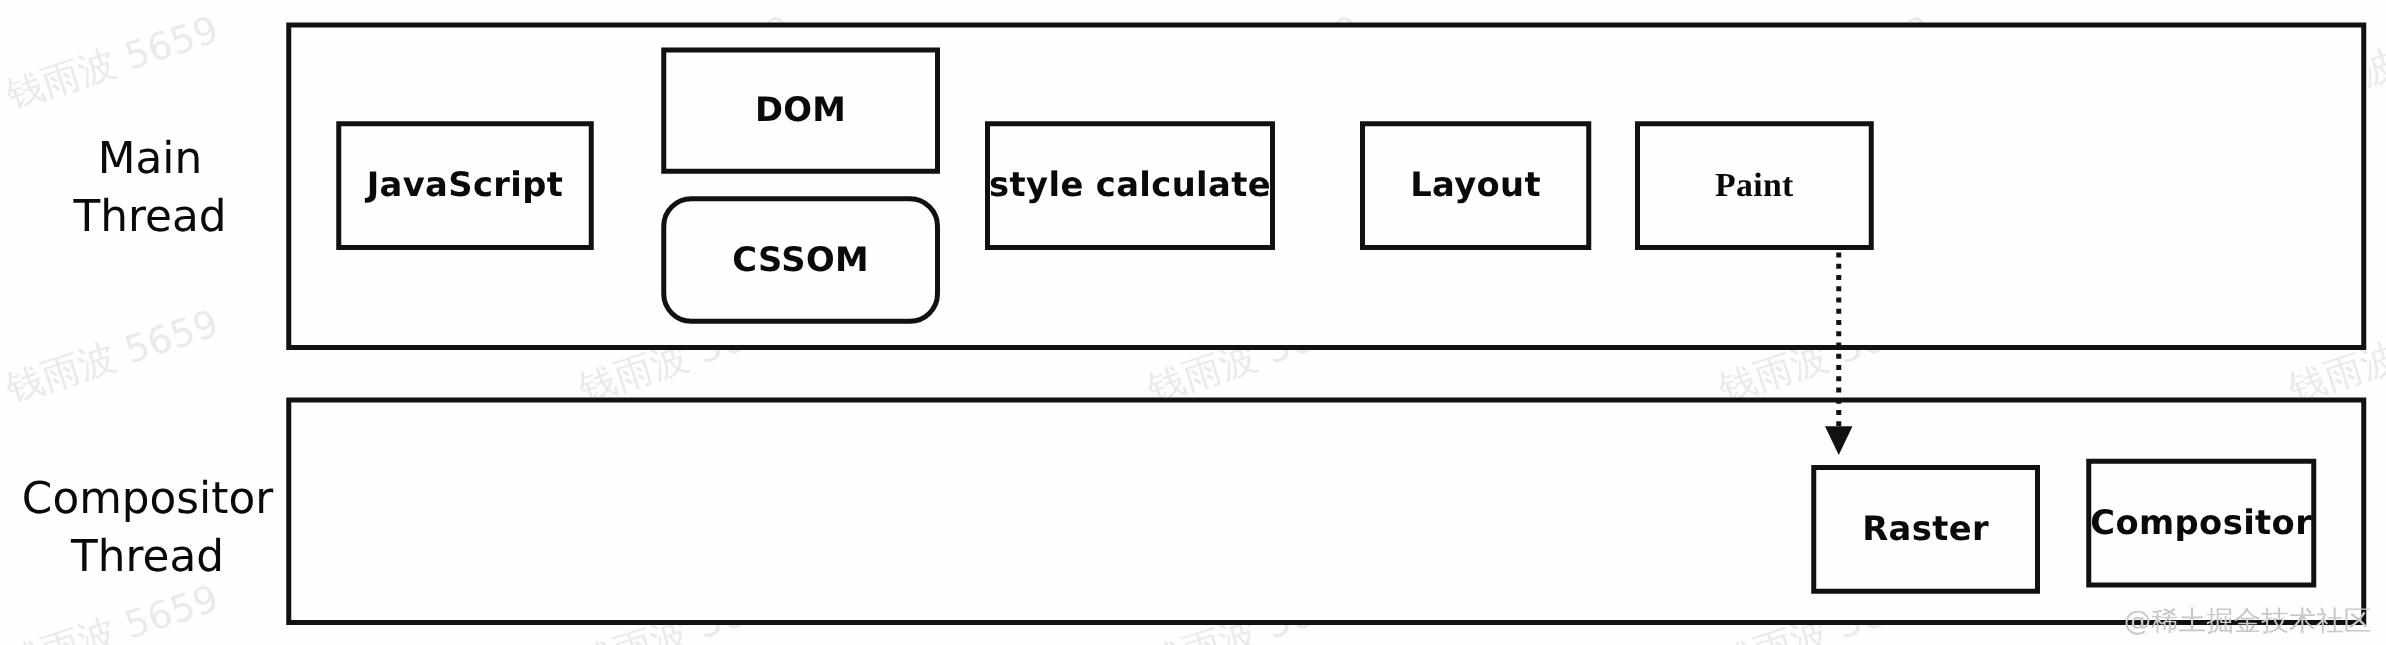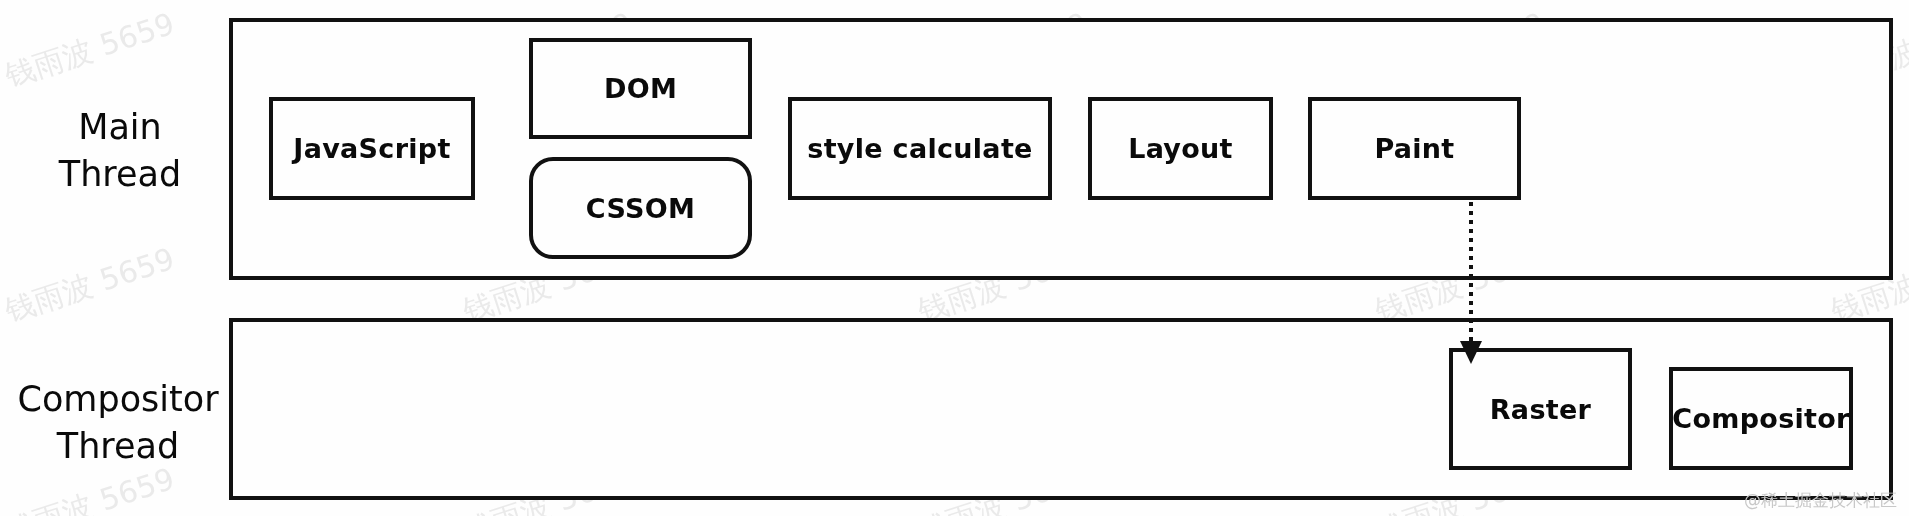--- a/index.html
+++ b/index.html
@@ -27,21 +27,21 @@
       font-weight: normal; font-size: 35px; line-height: 47px;
       text-align: center; white-space: nowrap;
     }
     .watermark {
       position: absolute; color: #eaeaea; font-size: 30px;
       transform: rotate(-18deg); white-space: nowrap; pointer-events: none;
       font-family: "DejaVu Sans", sans-serif;
     }
     .credit {
       position: absolute; right: 12px; bottom: 4px;
-      color: #c8c8c8; font-size: 17px; white-space: nowrap;
+      color: #c8c8c8; font-size: 22px; white-space: nowrap;
       font-family: "DejaVu Sans", sans-serif;
     }
     svg.overlay { position: absolute; left: 0; top: 0; pointer-events: none; }
   </style>
 </head>
 <body>
 
 <div class="watermark" style="left:2px; top:30px;">钱雨波 5659</div>
 <div class="watermark" style="left:460px; top:30px;">钱雨波 5659</div>
 <div class="watermark" style="left:915px; top:30px;">钱雨波 5659</div>
@@ -64,27 +64,27 @@
 <div class="lane-label" style="left:12px; top:376px; width:212px;">
   <div>Compositor</div>
   <div>Thread</div>
 </div>
 
 <div class="lane" style="left:229px; top:18px; width:1664px; height:262px;"></div>
 
 <div class="node" style="left:269px; top:97px; width:206px; height:103px;">JavaScript</div>
 <div class="node" style="left:529px; top:38px; width:223px; height:101px;">DOM</div>
 <div class="node" style="left:529px; top:157px; width:223px; height:102px;border-radius:24px;">CSSOM</div>
-<div class="node" style="left:788px; top:97px; width:264px; height:103px;">style calculate</div>
+<div class="node" style="left:788px; top:97px; width:232px; height:103px;">style calculate</div>
 <div class="node" style="left:1088px; top:97px; width:185px; height:103px;">Layout</div>
-<div class="node" style="left:1308px; top:97px; width:213px; height:103px;">Paint</div>
+<div class="node" style="left:1308px; top:97px; width:191px; height:103px;font-family:Liberation Serif, serif;">Paint</div>
 
 <div class="lane" style="left:229px; top:318px; width:1664px; height:182px;"></div>
 
-<div class="node" style="left:1449px; top:348px; width:183px; height:122px;">Raster</div>
+<div class="node" style="left:1449px; top:372px; width:183px; height:103px;">Raster</div>
 <div class="node" style="left:1669px; top:367px; width:184px; height:103px;">Compositor</div>
 
 <svg class="overlay" width="1909" height="516">
   <line x1="1471" y1="202" x2="1471" y2="348" stroke="#111" stroke-width="4" stroke-dasharray="4 5"></line>
   <polygon points="1460,341 1482,341 1471,364" fill="#111"></polygon>
 </svg>
 
 <div class="credit">@稀土掘金技术社区</div>
 
 </body></html>

